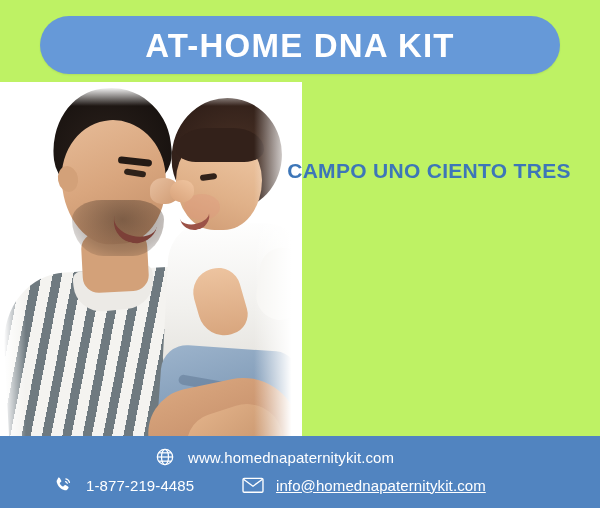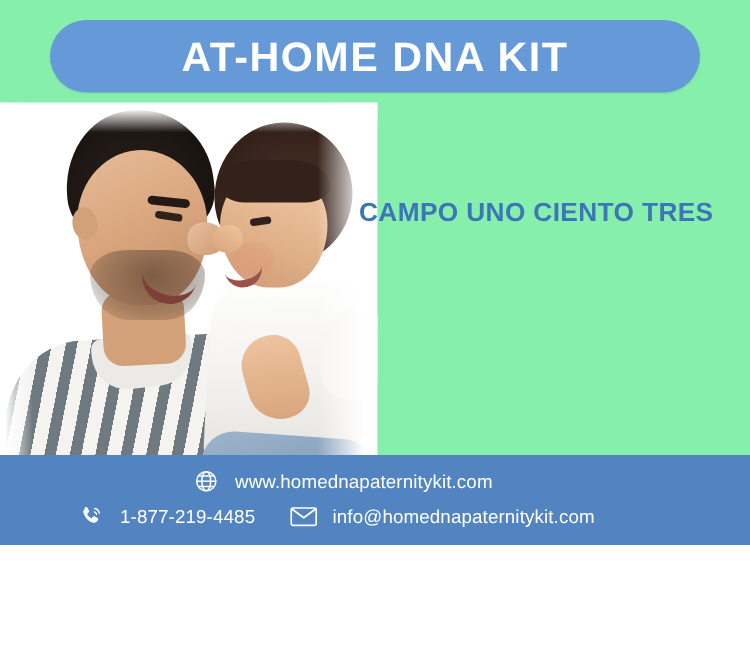--- a/index.html
+++ b/index.html
@@ -9,22 +9,22 @@
   body {
     width: 600px;
     height: 520px;
     background: #ffffff;
     font-family: "Liberation Sans", sans-serif;
     overflow: hidden;
   }
   .poster {
     position: relative;
     width: 600px;
-    height: 436px;
-    background: #86efac;
+    height: 508px;
+    background: #bef264;
     overflow: hidden;
   }
 
   
   .header-banner {
     position: absolute;
     left: 40px;
     top: 16px;
     width: 520px;
     height: 58px;
@@ -324,26 +324,27 @@
     display: flex;
     align-items: center;
     color: #ffffff;
     white-space: nowrap;
   }
   .footer-row.website {
     left: 154px;
     top: 10px;
   }
   .footer-row.phone {
-    left: 62px;
+    left: 52px;
     top: 38px;
   }
   .footer-row.email {
-    left: 232px;
+    left: 242px;
     top: 38px;
+    text-decoration: underline;
   }
   .footer-icon {
     display: inline-flex;
     align-items: center;
     justify-content: center;
     width: 22px;
     height: 22px;
     margin-right: 12px;
     flex: none;
   }

